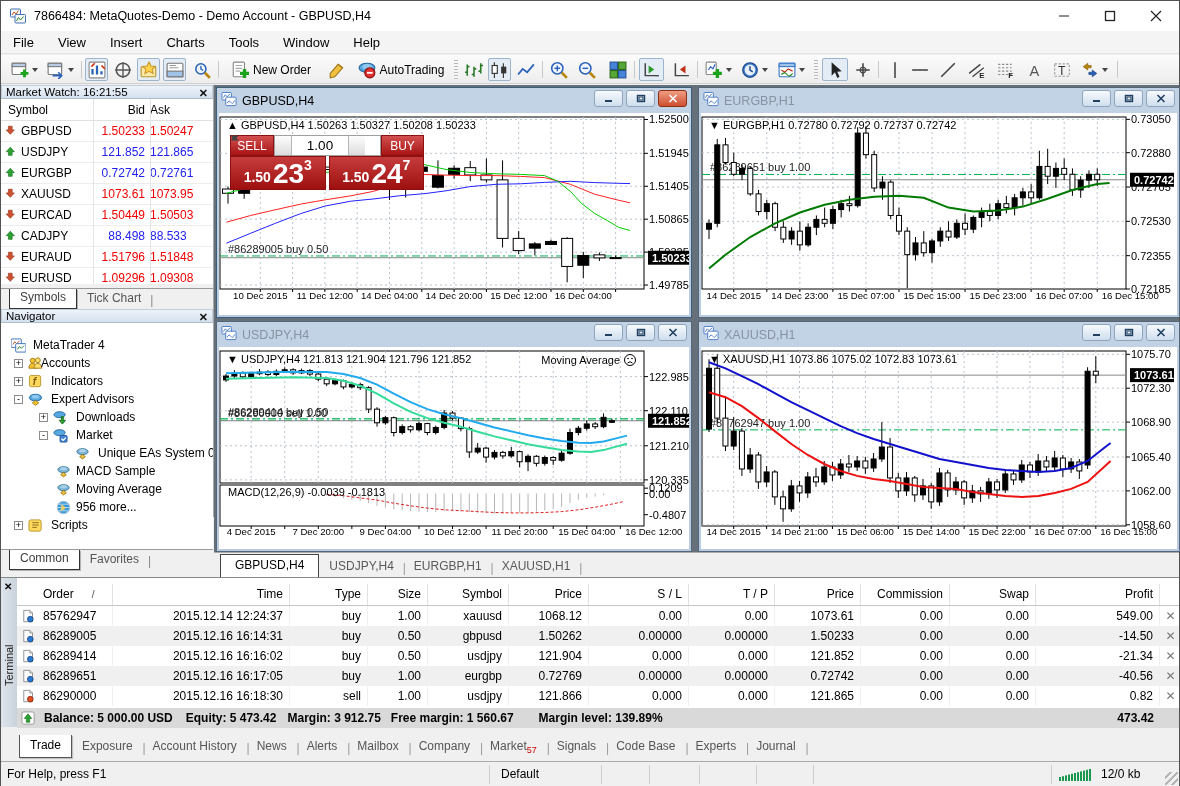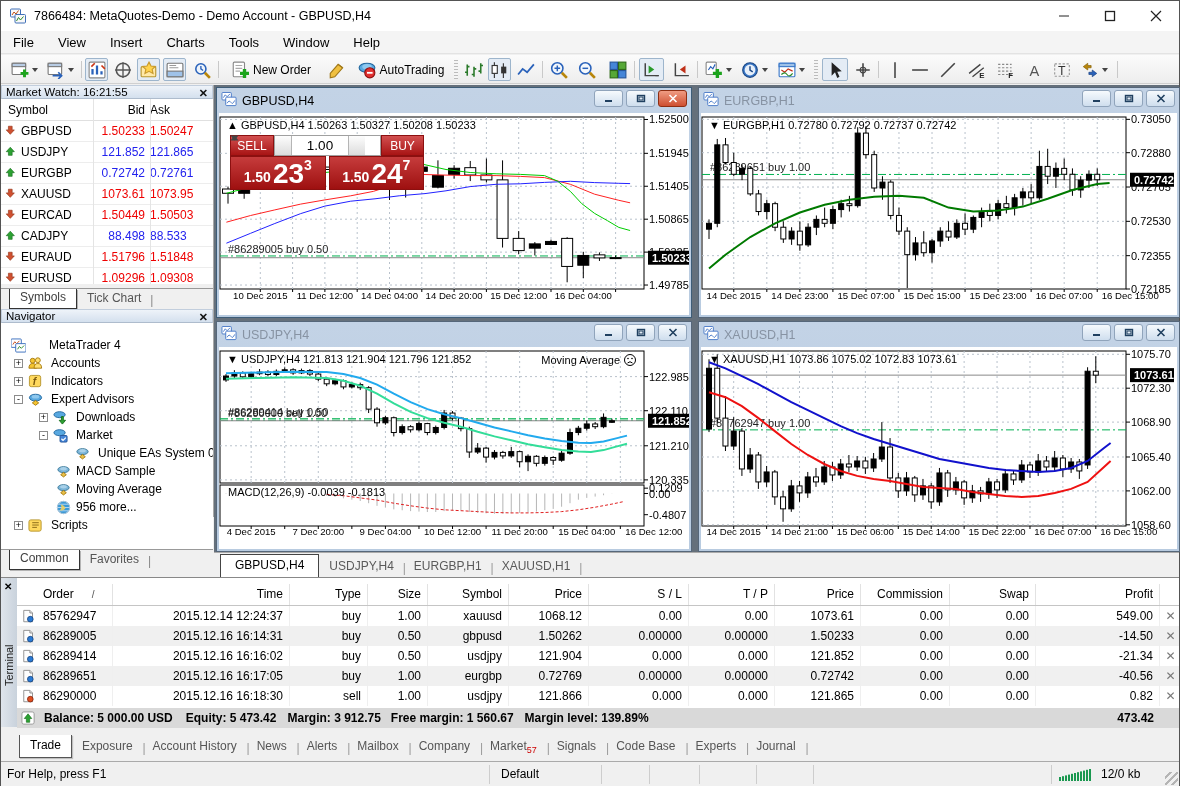--- a/index.html
+++ b/index.html
@@ -559,31 +559,31 @@
           <span class="panel-x">✕</span>
         </div>
         <div class="nav-body" style="padding-top: 13px;">
           <div class="tree-row">
             <span class="tree-ico" style="left: 10px;"><svg width="15" height="15" viewBox="0 0 16 16">
                 <rect x="0" y="1" width="11" height="9" rx="1" fill="#fff" stroke="#3a6fbe"></rect>
                 <path d="M2,7 L4,4 L6,6 L9,3" stroke="#c84b18" fill="none"></path>
                 <rect x="5" y="6" width="11" height="9" rx="1" fill="#fff" stroke="#3a6fbe"></rect>
                 <path d="M7,12 L9,9 L11,11 L14,8" stroke="#2a8a2a" fill="none"></path>
               </svg></span>
-            <span class="tree-lbl" style="left: 48px;">MetaTrader 4</span>
+            <span class="tree-lbl" style="left: 32px;">MetaTrader 4</span>
           </div>
           <div class="tree-row">
             <span class="tree-box" style="left: 13px;">+</span>
             <span class="tree-ico" style="left: 27px;"><svg width="15" height="15" viewBox="0 0 16 16">
                 <circle cx="5" cy="5" r="2.6" fill="#f4c430" stroke="#a87c10"></circle>
                 <path d="M1,13 q0,-5 4,-5 q4,0 4,5 z" fill="#f4c430" stroke="#a87c10"></path>
                 <circle cx="10.5" cy="4.5" r="2.6" fill="#ffdf70" stroke="#a87c10"></circle>
                 <path d="M6.5,13 q0,-5 4,-5 q4,0 4,5 z" fill="#ffdf70" stroke="#a87c10"></path>
               </svg></span>
-            <span class="tree-lbl" style="left: 50px;">Accounts</span>
+            <span class="tree-lbl" style="left: 40px;">Accounts</span>
           </div>
           <div class="tree-row">
             <span class="tree-box" style="left: 13px;">+</span>
             <span class="tree-ico" style="left: 27px;"><svg width="15" height="15" viewBox="0 0 16 16">
                 <rect x="1.5" y="1.5" width="12" height="12" rx="2" fill="#ffd95e" stroke="#b8962e"></rect>
                 <text x="5" y="12" font-size="11" font-style="italic" font-weight="bold" fill="#7a5a10">f</text>
               </svg></span>
             <span class="tree-lbl" style="left: 50px;">Indicators</span>
           </div>
           <div class="tree-row">
@@ -1594,21 +1594,21 @@
         <span style="margin-left: 4px; display: flex; align-items: center;">
           <svg width="15" height="15" viewBox="0 0 16 16">
             <rect x="1" y="1" width="13" height="13" rx="2" fill="#fff" stroke="#999"></rect>
             <path d="M7.5,3 L11.5,8 H9.3 V12 H5.7 V8 H3.5 Z" fill="#2ca232" stroke="#1a7020" stroke-width=".7"></path>
           </svg>
         </span>
         <span style="margin-left: 8px;">Balance: 5 000.00 USD</span>
         <span style="margin-left: 13px;">Equity: 5 473.42</span>
         <span style="margin-left: 11px;">Margin: 3 912.75</span>
         <span style="margin-left: 10px;">Free margin: 1 560.67</span>
-        <span style="margin-left: 11px;">Margin level: 139.89%</span>
+        <span style="margin-left: 25px;">Margin level: 139.89%</span>
         <span style="margin-left: auto; margin-right: 25px;">473.42</span>
       </div>
     </div>
   <div class="termtabs" id="termtabs">
       <div class="ttab active">Trade</div>
       <div class="ttab">Exposure<span class="sep">|</span></div>
       <div class="ttab">Account History<span class="sep">|</span></div>
       <div class="ttab">News<span class="sep">|</span></div>
       <div class="ttab">Alerts<span class="sep">|</span></div>
       <div class="ttab">Mailbox<span class="sep">|</span></div>

